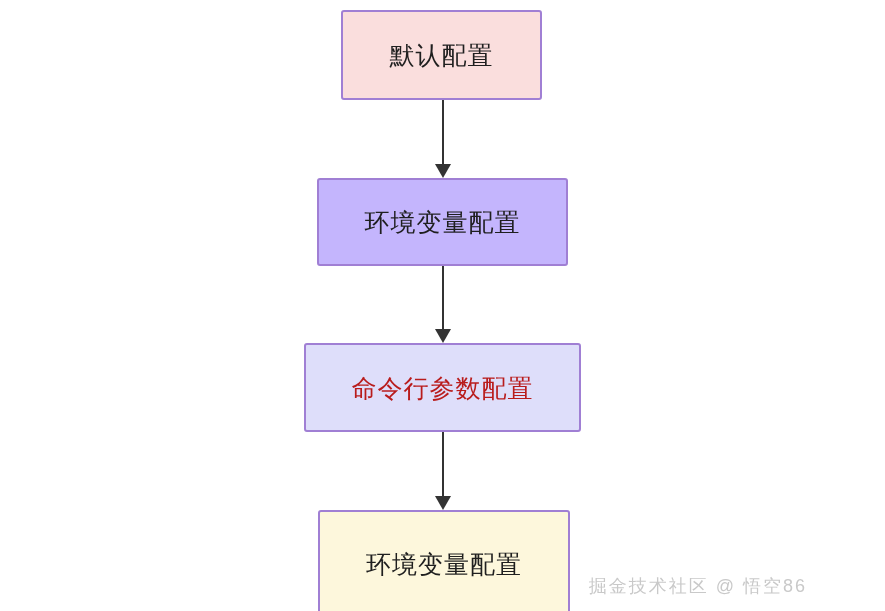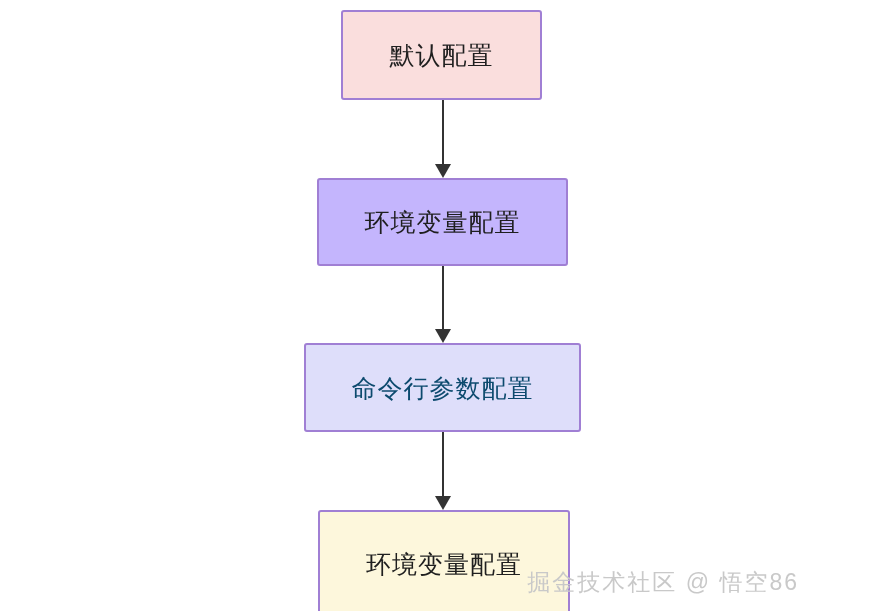--- a/index.html
+++ b/index.html
@@ -68,23 +68,23 @@
   #edge-1 { left: 442px; top: 266px; height: 77px; }
   #edge-1 .edge-line { height: 65px; }
   #edge-1 .edge-head { top: 63px; }
 
   #edge-2 { left: 442px; top: 432px; height: 78px; }
   #edge-2 .edge-line { height: 66px; }
   #edge-2 .edge-head { top: 64px; }
 
   #watermark {
     position: absolute;
-    right: 20px;
+    right: 12px;
     bottom: 13px;
-    font-size: 23px;
+    font-size: 18px;
     color: #c9c9c9;
     letter-spacing: 2px;
     white-space: nowrap;
     font-family: "Liberation Sans", "DejaVu Sans", sans-serif;
   }
 </style>
 </head>
 <body>
 
 <div id="canvas" style="background: rgb(255, 255, 255);">
@@ -100,21 +100,21 @@
 
   <div class="node" id="node-1" style="background: #c4b5fd; border-color: rgb(160, 127, 212); color: rgb(31, 31, 31);">
     <span class="node-label">环境变量配置</span>
   </div>
 
   <div class="edge" id="edge-1">
     <div class="edge-line" style="background: rgb(51, 51, 51);"></div>
     <div class="edge-head" style="border-top-color: rgb(51, 51, 51);"></div>
   </div>
 
-  <div class="node" id="node-2" style="background: rgb(222, 222, 250); border-color: rgb(160, 127, 212); color: #0c4a6e;">
+  <div class="node" id="node-2" style="background: rgb(222, 222, 250); border-color: rgb(160, 127, 212); color: #b91c1c;">
     <span class="node-label">命令行参数配置</span>
   </div>
 
   <div class="edge" id="edge-2">
     <div class="edge-line" style="background: rgb(51, 51, 51);"></div>
     <div class="edge-head" style="border-top-color: rgb(51, 51, 51);"></div>
   </div>
 
   <div class="node" id="node-3" style="background: rgb(253, 247, 220); border-color: rgb(160, 127, 212); color: rgb(31, 31, 31);">
     <span class="node-label">环境变量配置</span>

